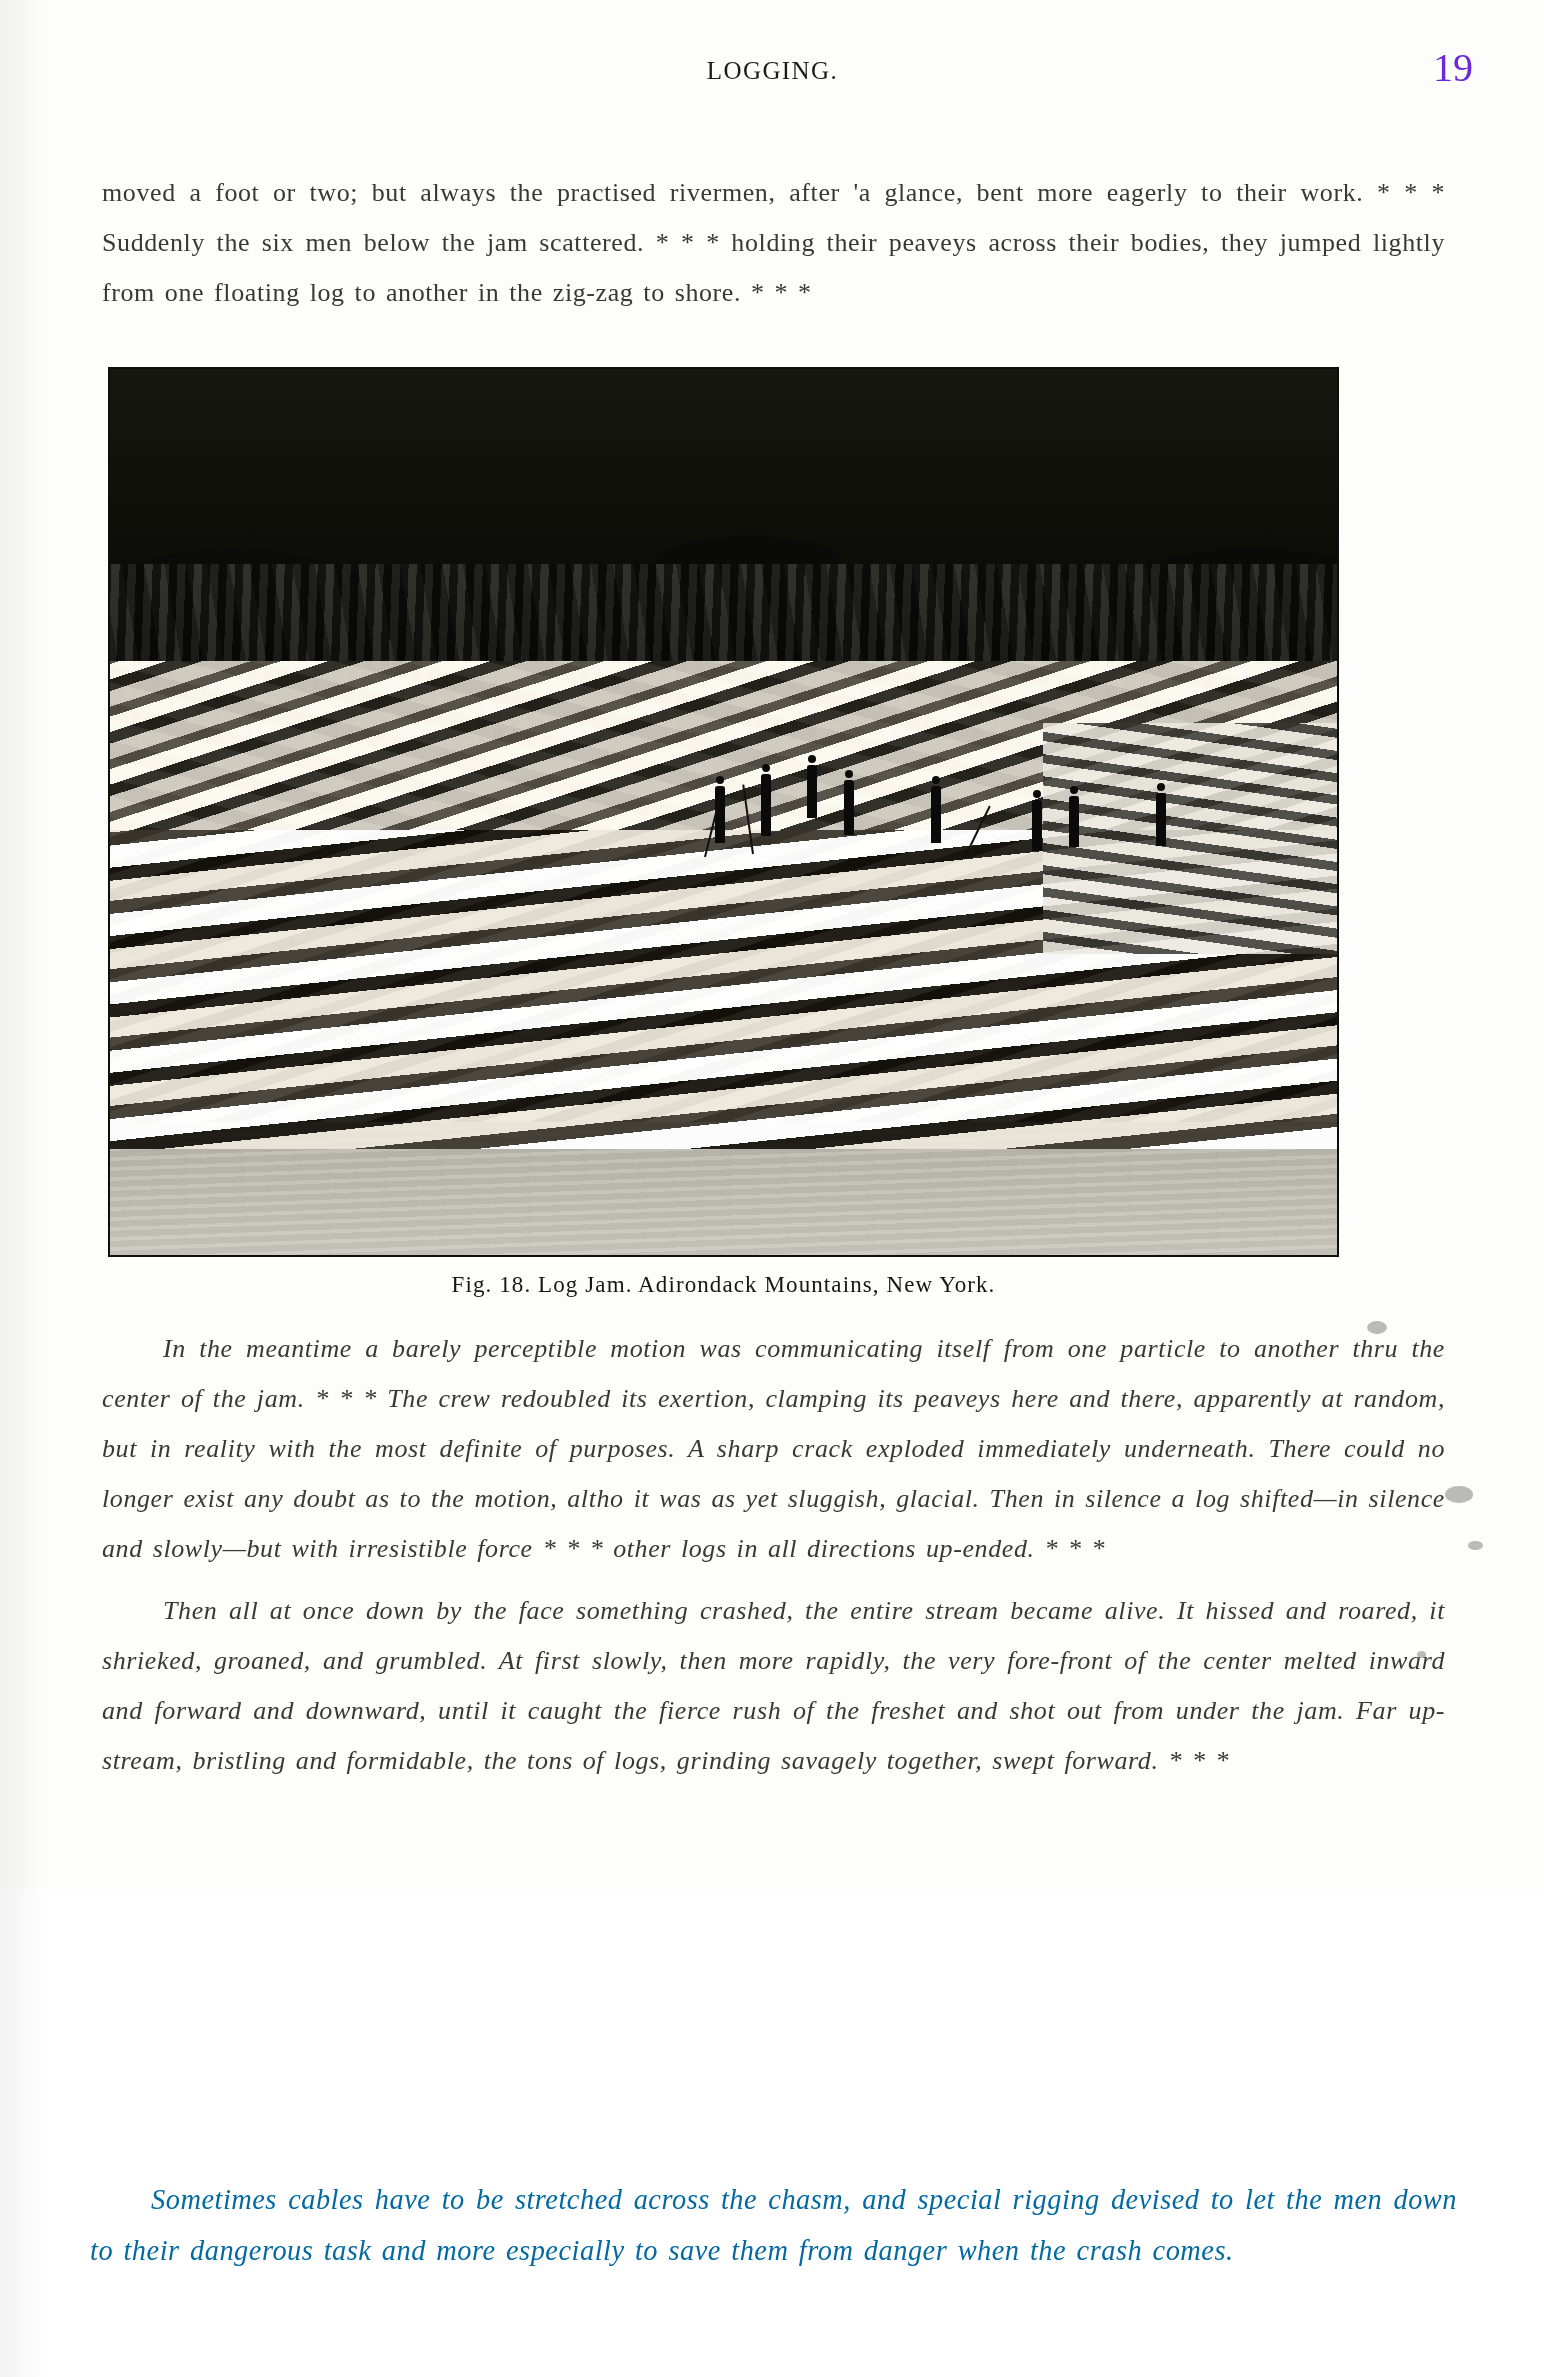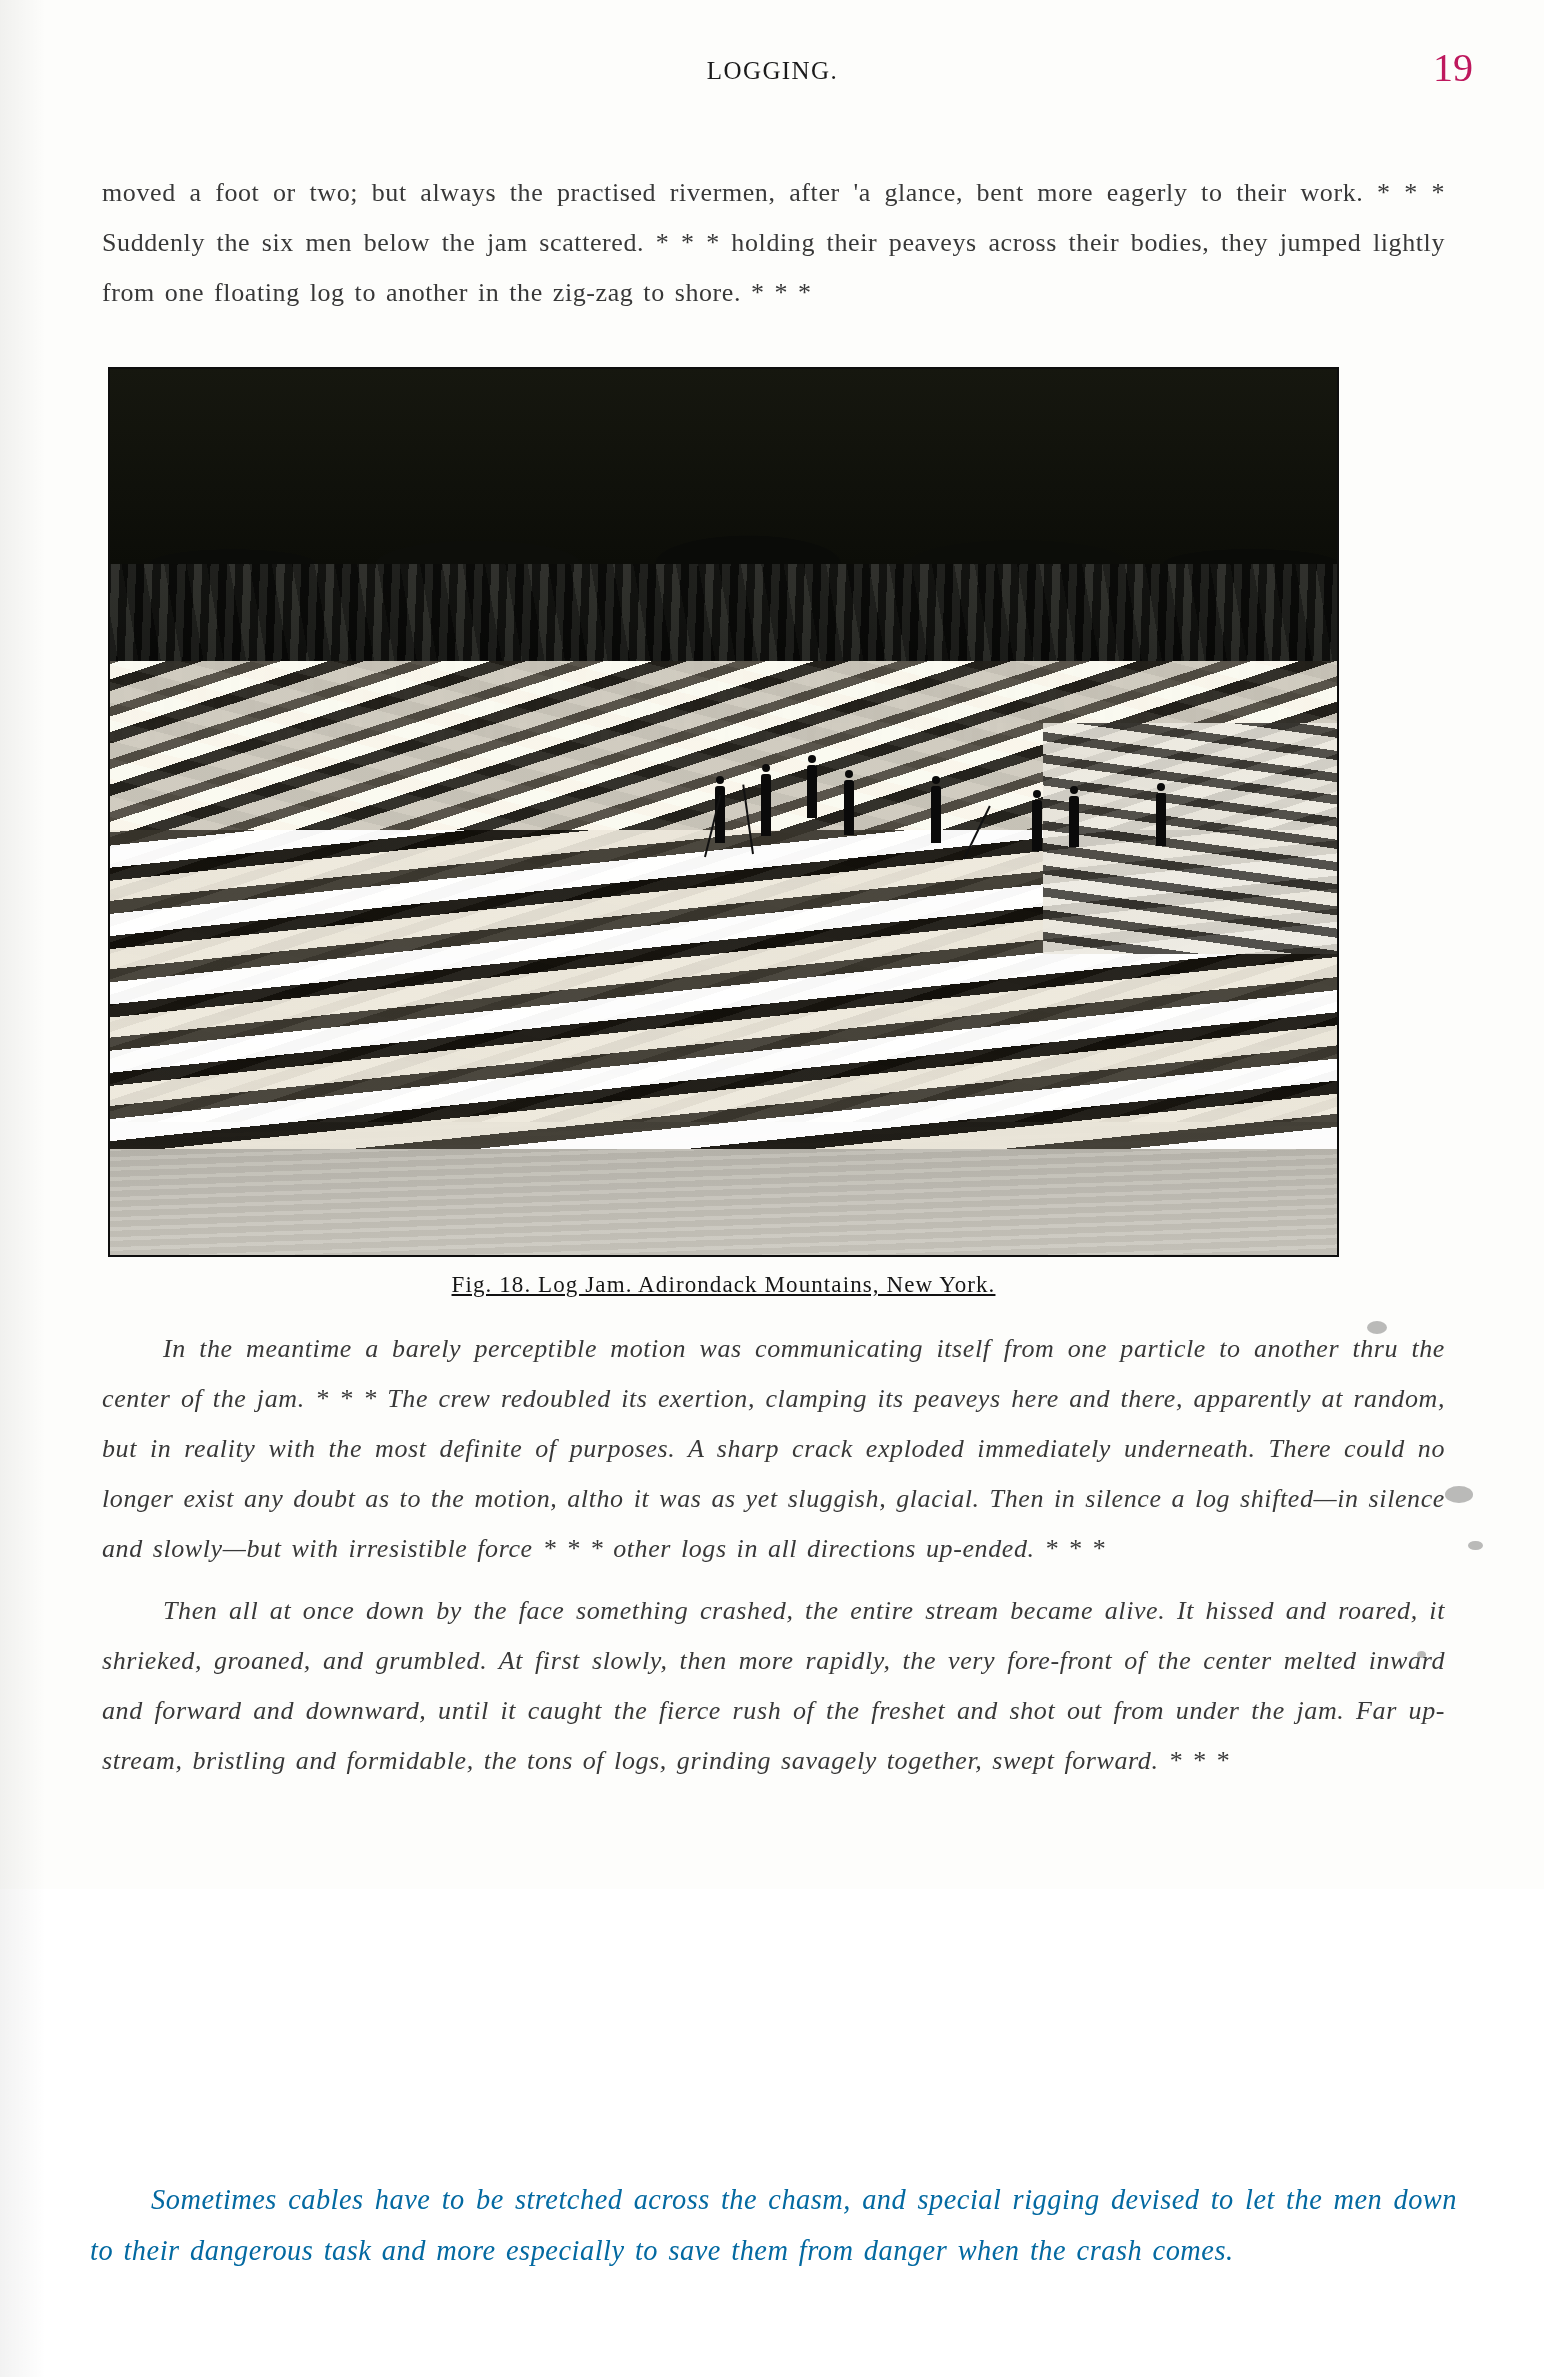--- a/index.html
+++ b/index.html
@@ -36,21 +36,21 @@
     font-size: 25px;
     letter-spacing: 1.4px;
     color: #1b1b1b;
     font-family: "Liberation Serif", serif;
   }
   .runhead .folio {
     position: absolute;
     right: 72px;
     top: -13px;
     font-size: 40px;
-    color: #be185d;
+    color: #6d28d9;
     font-family: "Liberation Serif", serif;
   }
   
   .textblock {
     position: absolute;
     left: 90px;
     width: 1367px;
     text-align: justify;
     color: #1d1d1d;
   }
@@ -71,21 +71,20 @@
     left: 90px;
     top: 156px;
     width: 1367px;
   }
   
   .figure {
     position: absolute;
     left: 108px;
     top: 367px;
     width: 1231px;
-    text-decoration: underline;
   }
   .figure .frame {
     width: 1231px;
     height: 890px;
     border: 2.8px solid #0e0e0e;
     box-sizing: border-box;
     background: #2b2b2b;
     position: relative;
     overflow: hidden;
   }

